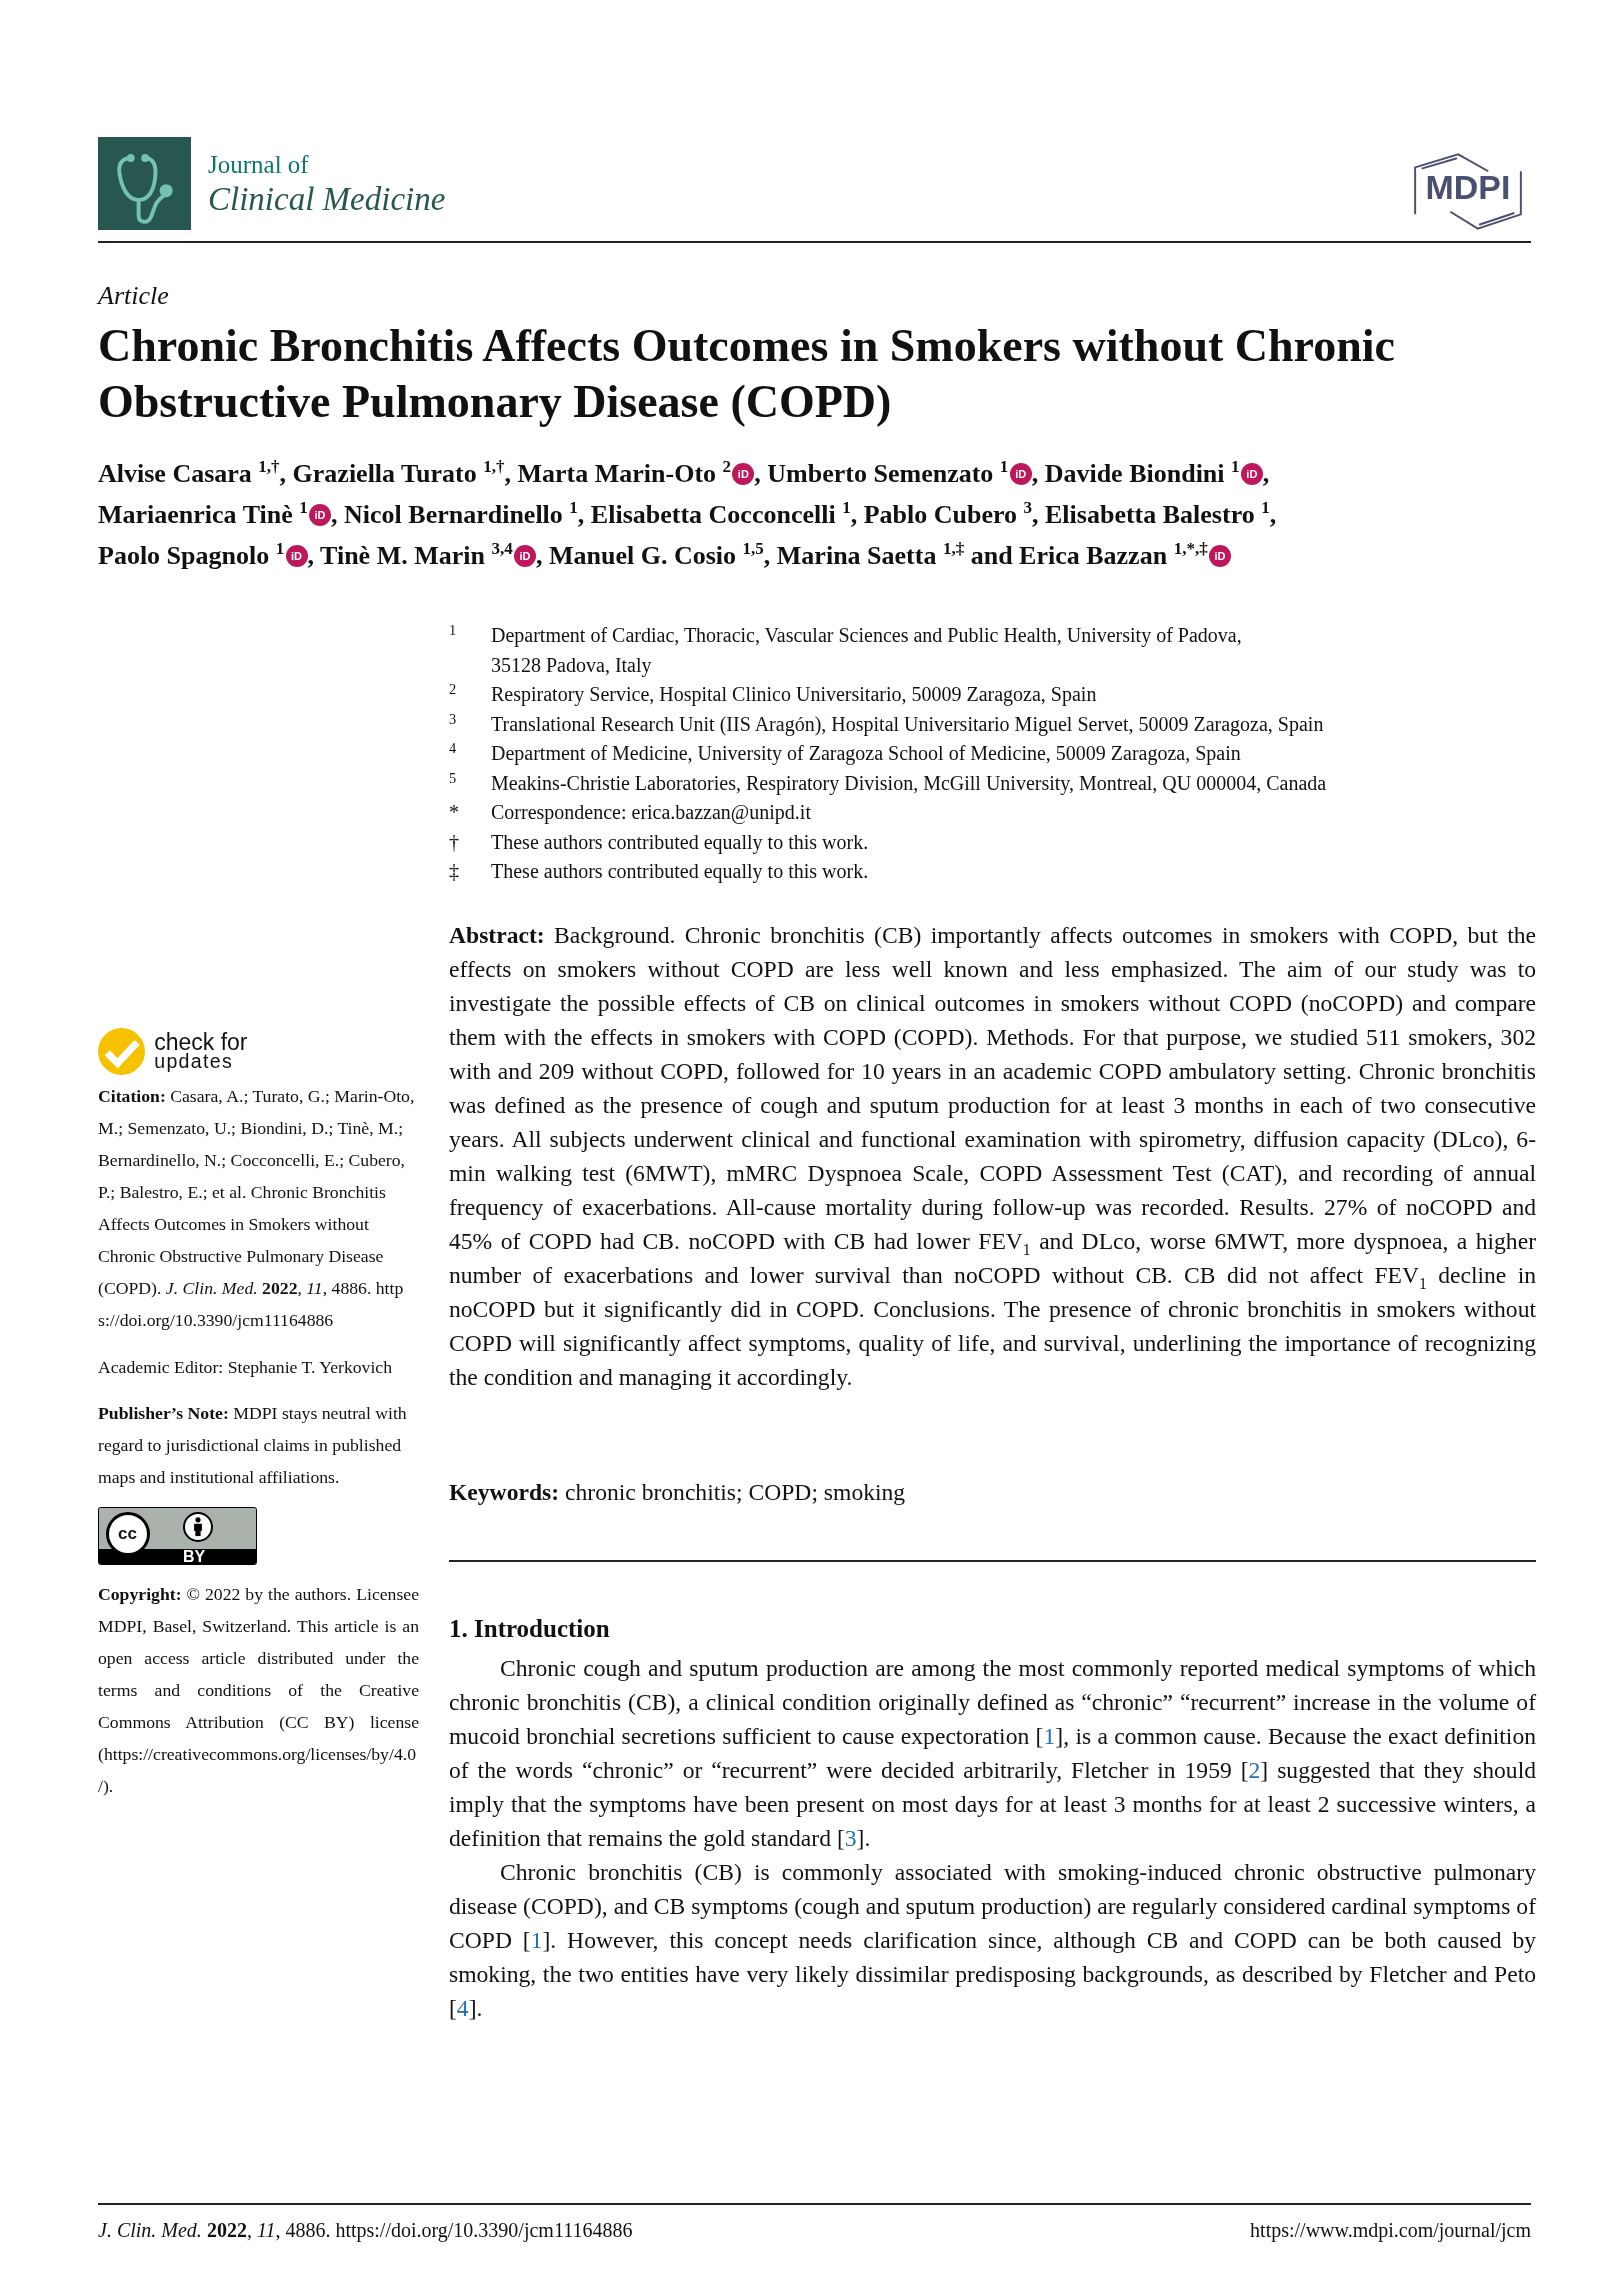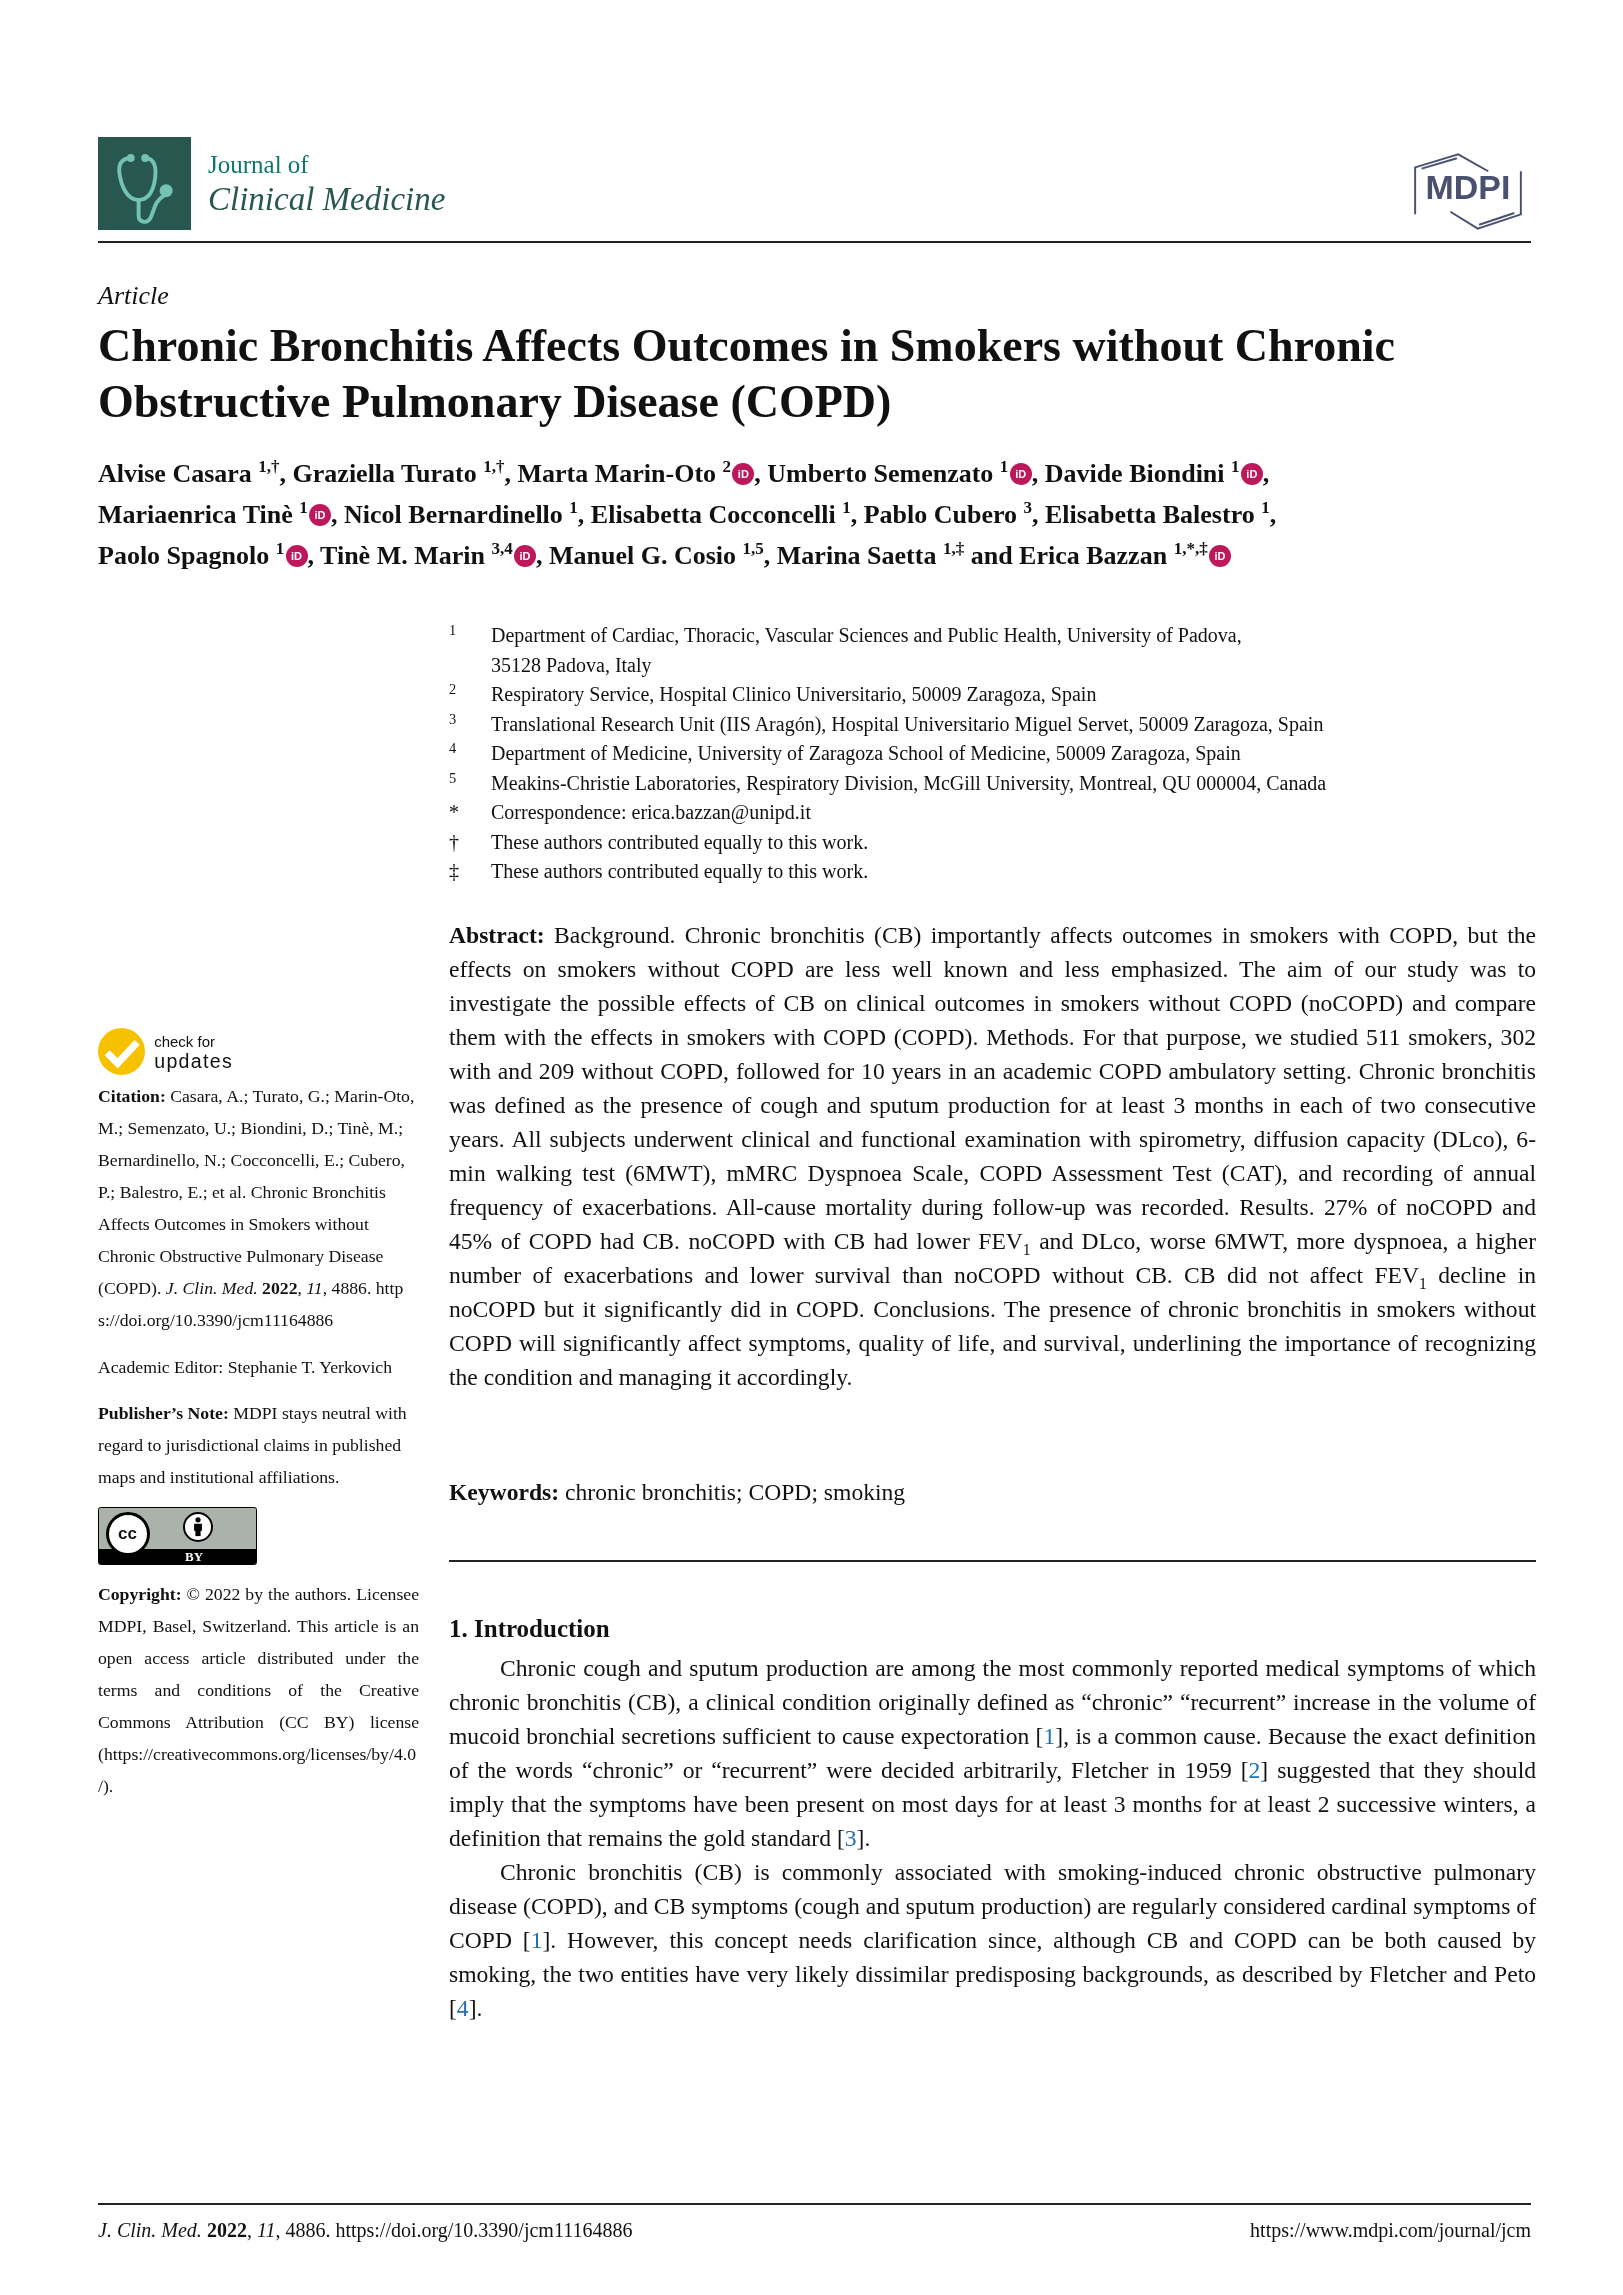--- a/index.html
+++ b/index.html
@@ -32,30 +32,30 @@
   .affils { left: 449px; top: 621px; width: 1087px; font-size: 20px; line-height: 29.5px; }
   .affil { display: flex; }
   .affil .mark { width: 42px; flex: none; font-size: 14.4px; vertical-align: top; line-height: 19.6px; }
   .affil .mark.sym { font-size: 20px; line-height: 29.5px; }
 
   
   .sidebar { left: 98px; top: 1028px; width: 321px; font-family: "Liberation Serif", serif; font-size: 17.7px; line-height: 32px; }
   .cfu { display: flex; align-items: center; margin-bottom: 5.2px; }
   .cfu-circle { width: 47px; height: 47px; border-radius: 50%; background: #f6c200; position: relative; }
   .cfu-text { margin-left: 9.2px; font-family: "Liberation Sans", sans-serif; line-height: 18.3px; }
-  .cfu-text .l1 { font-size: 15px; }
+  .cfu-text .l1 { font-size: 23px; }
   .cfu-text .l2 { font-size: 19.6px; font-weight: normal; letter-spacing: 1.3px; }
   .side-block { margin-bottom: 14.4px; }
   .side-block b { font-weight: bold; }
   .justify { text-align: justify; }
   .cc-badge { width: 157px; height: 56px; margin: 5.2px 0 13px 0; border: 1.3px solid #000; border-radius: 2.6px; background: #aab2ab; position: relative; overflow: hidden; }
   .cc-bar { position: absolute; left: 0; bottom: 0; width: 100%; height: 15.7px; background: #000; }
   .cc-circle { position: absolute; left: 6.5px; top: 3.9px; width: 38px; height: 38px; border-radius: 50%; background: #fff; border: 3.3px solid #000; font-family: "Liberation Sans", sans-serif; font-weight: bold; font-size: 17px; text-align: center; line-height: 38px; }
   .by-circle { position: absolute; left: 84px; top: 3.9px; width: 26px; height: 26px; border-radius: 50%; background: #fff; border: 2.6px solid #000; }
-  .by-label { position: absolute; left: 0; bottom: 0; width: 100%; text-align: center; color: #fff; font-family: Liberation Serif, serif; font-weight: bold; font-size: 13px; line-height: 15.7px; padding-left: 33px; box-sizing: border-box; }
+  .by-label { position: absolute; left: 0; bottom: 0; width: 100%; text-align: center; color: #fff; font-family: Liberation Sans, sans-serif; font-weight: bold; font-size: 16px; line-height: 15.7px; padding-left: 33px; box-sizing: border-box; }
 
   
   .main { left: 449px; width: 1087px; font-size: 23.6px; line-height: 34px; }
   .abstract { top: 918px; text-align: justify; }
   .abstract b, .keywords b { font-weight: bold; }
   .keywords { top: 1475px; }
   .main-rule { left: 449px; top: 1560px; width: 1087px; height: 2px; background: #222; }
   .sec-head { left: 449px; top: 1615px; font-size: 25px; font-weight: bold; }
   .intro { top: 1651px; text-align: justify; }
   .intro p { margin: 0; text-indent: 51px; }

